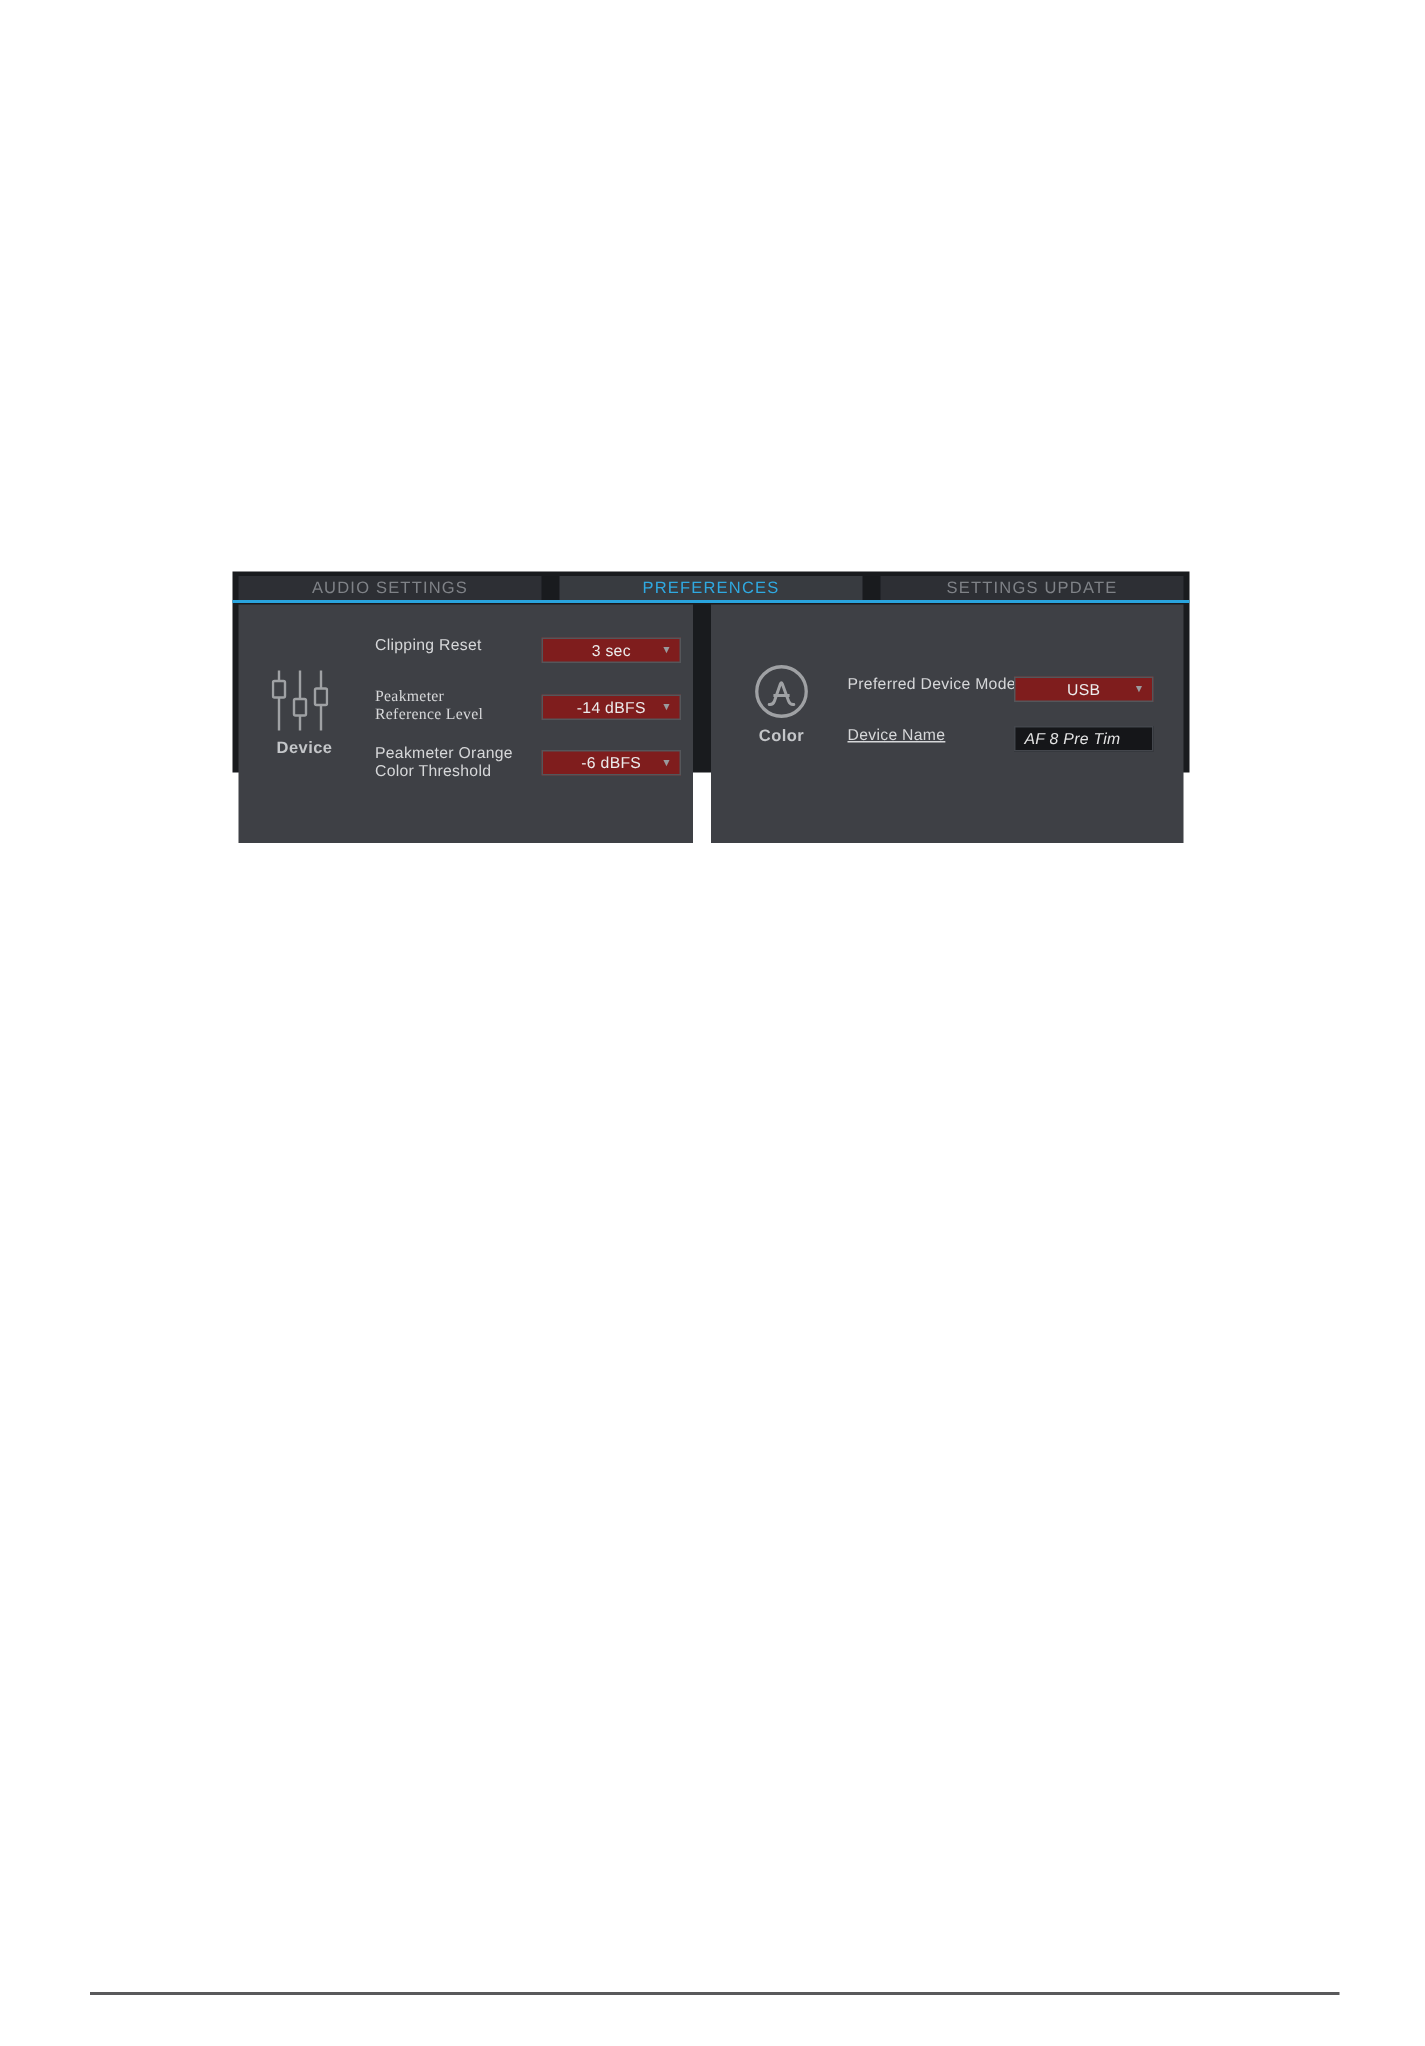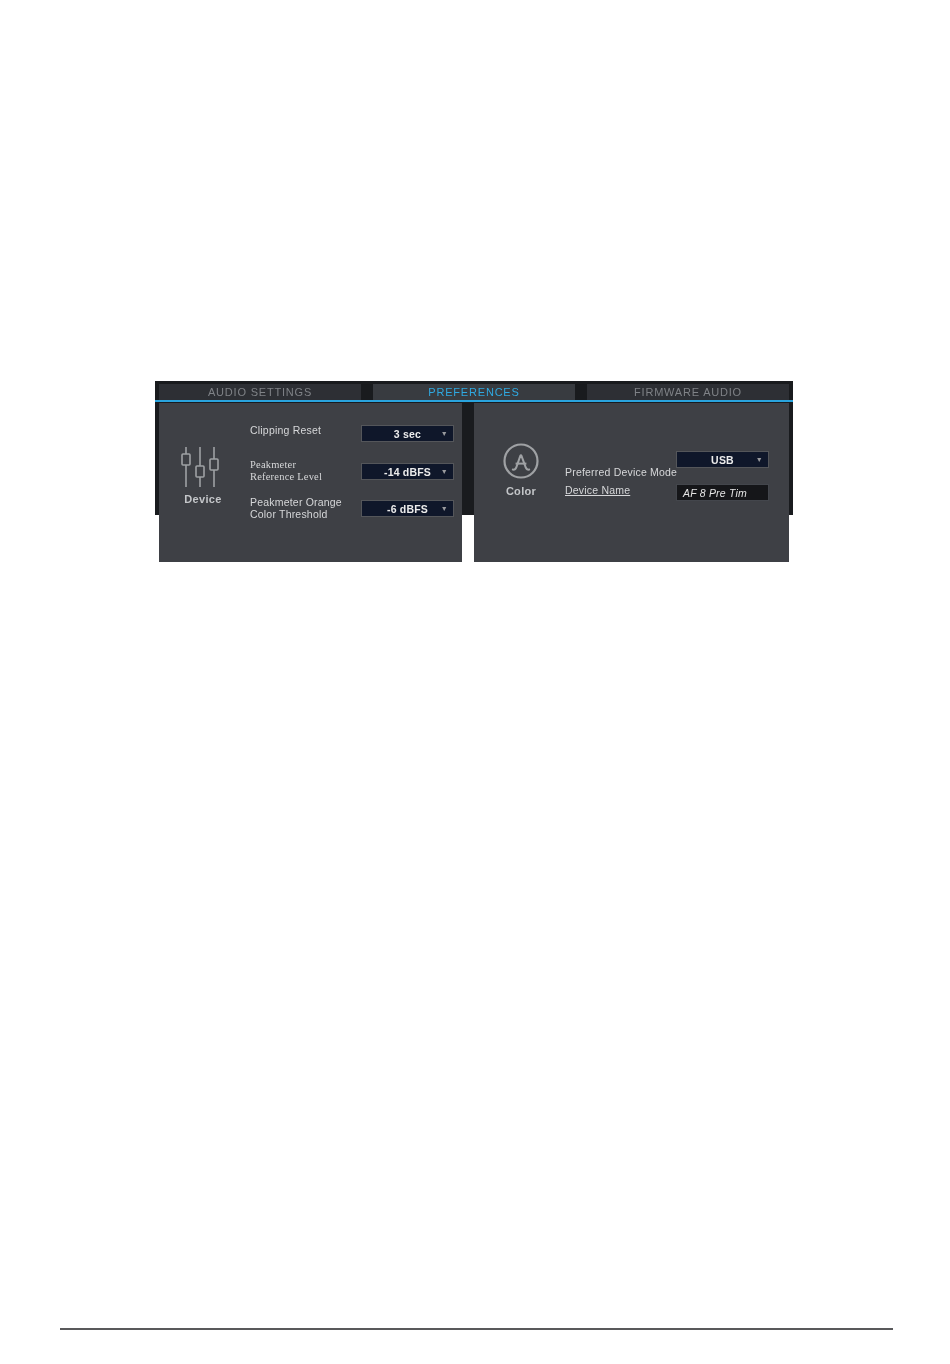--- a/index.html
+++ b/index.html
@@ -32,23 +32,23 @@
   }
   .icon-wrap{position:absolute;text-align:center;}
   .icon-label{
     display:block;font-size:11px;font-weight:bold;color:#c4c6c9;
     margin-top:4px;letter-spacing:0.3px;
   }
 
   
   .dropdown{
     position:absolute;left:202px;width:93px;height:17px;box-sizing:border-box;
-    background:#0f172a;border:1px solid #54565a;color:#ececec;
+    background:#7f1d1d;border:1px solid #54565a;color:#ececec;
     font-size:10.5px;display:flex;align-items:center;justify-content:center;
-    cursor:pointer;letter-spacing:0.2px;font-weight:bold;
+    cursor:pointer;letter-spacing:0.2px;
   }
   .dropdown .arrow{
     position:absolute;right:5px;top:50%;transform:translateY(-52%);
     font-size:7px;color:#9a9b9e;line-height:1;
   }
 
   
   .text-input{
     position:absolute;left:202px;width:93px;height:17px;box-sizing:border-box;
     background:#151619;border:1px solid #43464c;color:#e4e4e4;
@@ -65,21 +65,21 @@
   }
 </style>
 </head>
 <body>
 
 <div class="panel">
 
   <div class="tabbar">
     <div class="tab">AUDIO SETTINGS</div>
     <div class="tab active">PREFERENCES</div>
-    <div class="tab">FIRMWARE AUDIO</div>
+    <div class="tab">SETTINGS UPDATE</div>
   </div>
   <div class="cyanline"></div>
 
   <div class="content">
 
     <div class="section left">
 
       <div class="icon-wrap" style="left:22px;top:42px;width:44px;">
         <svg width="38" height="44" viewBox="0 0 38 44">
           <g stroke="#9fa1a4" stroke-width="1.6" fill="#3e4045">
@@ -121,21 +121,21 @@
         <svg width="40" height="40" viewBox="0 0 40 40" style="margin:0 auto;">
           <g stroke="#9fa1a4" fill="none">
             <circle cx="20" cy="20" r="16.5" stroke-width="2.2"></circle>
             <path stroke-width="2" stroke-linecap="round" d="M11.8 28.6 q2.6 0.3 3.5 -2.3 l4 -11.4 q0.6 -1.5 1.2 0 l4.2 11.4 q1 2.6 3.5 2.3"></path>
             <line x1="14.6" y1="22.6" x2="25.4" y2="22.6" stroke-width="2"></line>
           </g>
         </svg>
         <span class="icon-label">Color</span>
       </div>
 
-      <div class="ctl-label" style="top:47px;margin-top:16px;">Preferred Device Mode</div>
+      <div class="ctl-label" style="top:47px;">Preferred Device Mode</div>
       <div class="dropdown" style="top:48px;">
         <span>USB</span>
         <span class="arrow">▼</span>
       </div>
 
       <div class="ctl-label" style="top:81px;text-decoration:underline;">Device Name</div>
       <div class="text-input" style="top:81px;align-items:center;">
         <span>AF 8 Pre Tim</span>
       </div>
     </div>

